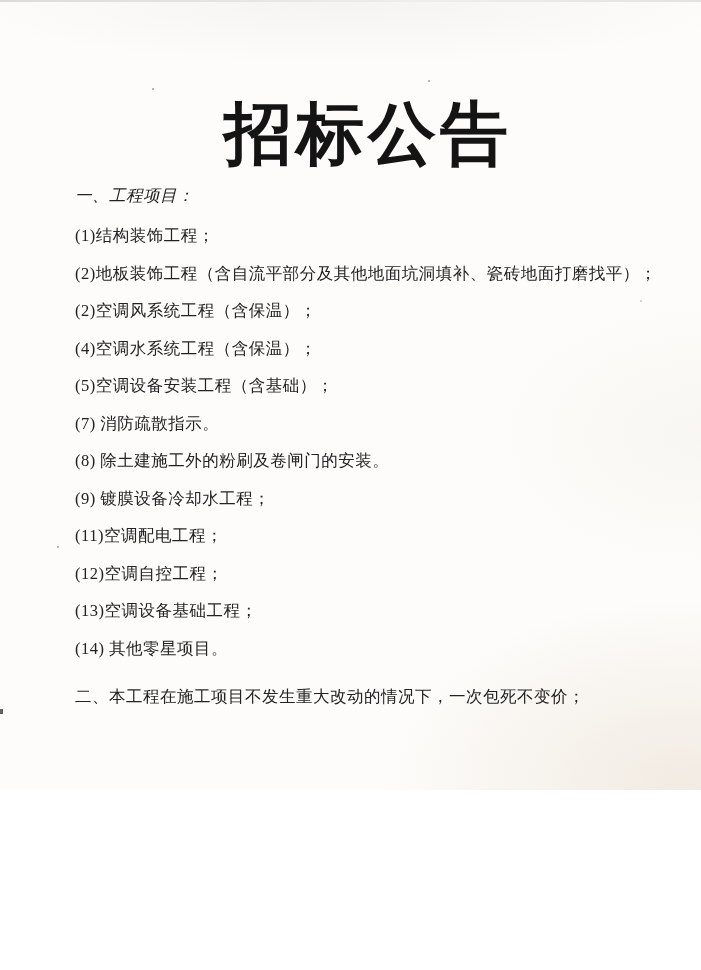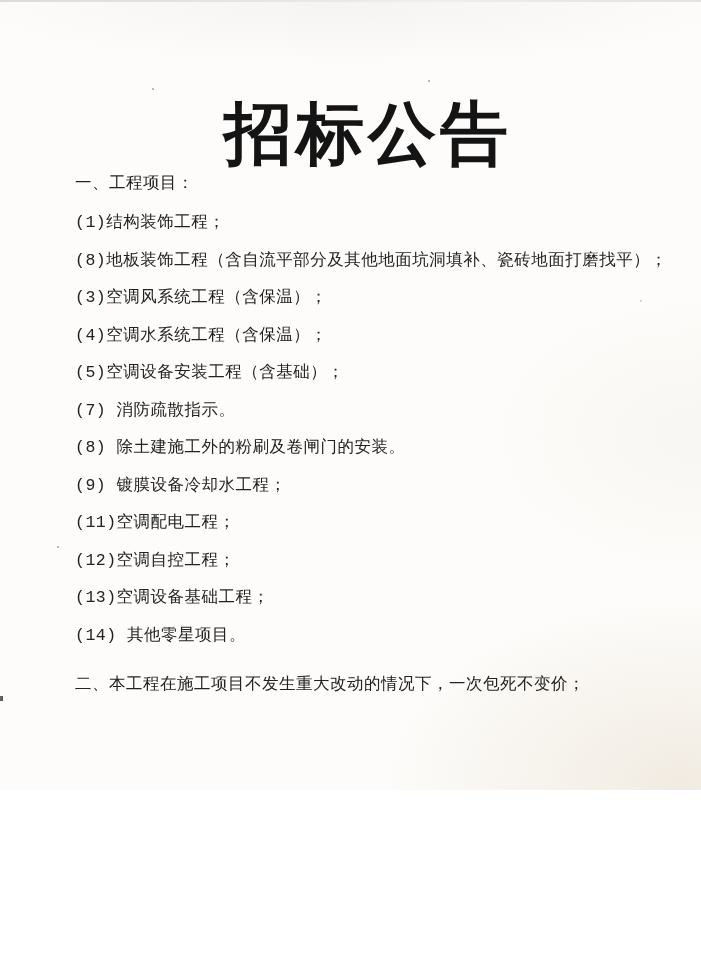--- a/index.html
+++ b/index.html
@@ -39,33 +39,33 @@
     white-space: nowrap;
   }
   .intro {
     margin-top: 106px;
     font-size: 16.5px;
     line-height: 25px;
     text-indent: 33px;
     letter-spacing: 0.5px;
   }
   .heading {
-    margin-top: 0;
+    margin-top: 13px;
     font-size: 16.5px;
     line-height: 25px;
     letter-spacing: 0.5px;
+    font-style: italic;
   }
   .items { margin-top: 15px; }
   .line {
     font-size: 16.5px;
     line-height: 25px;
     margin-bottom: 12.5px;
     letter-spacing: 0.5px;
     white-space: nowrap;
-    font-family: Liberation Mono, monospace;
   }
   .closing {
     margin-top: 23px;
     font-size: 16.5px;
     line-height: 25px;
     letter-spacing: 0.5px;
     white-space: nowrap;
   }
   .speck { position: absolute; background: #555; }
   .speck.s1 { left: 0;   top: 548; width: 3px; height: 5px; }
@@ -82,22 +82,22 @@
 <div class="page">
   <div class="top-edge"></div>
 
   <div class="doc-title">招标公告</div>
 
 
   <div class="heading">一、工程项目：</div>
 
   <div class="items">
     <div class="line">(1)结构装饰工程；</div>
-    <div class="line">(8)地板装饰工程（含自流平部分及其他地面坑洞填补、瓷砖地面打磨找平）；</div>
-    <div class="line">(3)空调风系统工程（含保温）；</div>
+    <div class="line">(2)地板装饰工程（含自流平部分及其他地面坑洞填补、瓷砖地面打磨找平）；</div>
+    <div class="line">(2)空调风系统工程（含保温）；</div>
     <div class="line">(4)空调水系统工程（含保温）；</div>
     <div class="line">(5)空调设备安装工程（含基础）；</div>
     <div class="line">(7) 消防疏散指示。</div>
     <div class="line">(8) 除土建施工外的粉刷及卷闸门的安装。</div>
     <div class="line">(9) 镀膜设备冷却水工程；</div>
     <div class="line">(11)空调配电工程；</div>
     <div class="line">(12)空调自控工程；</div>
     <div class="line">(13)空调设备基础工程；</div>
     <div class="line">(14) 其他零星项目。</div>
   </div>

